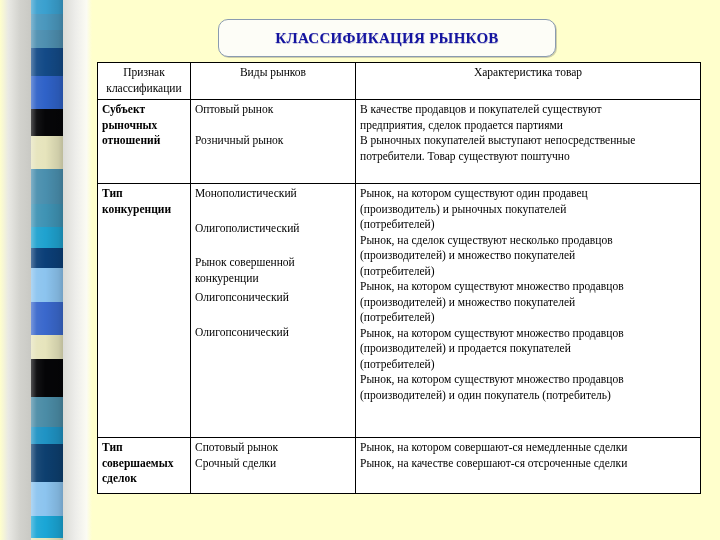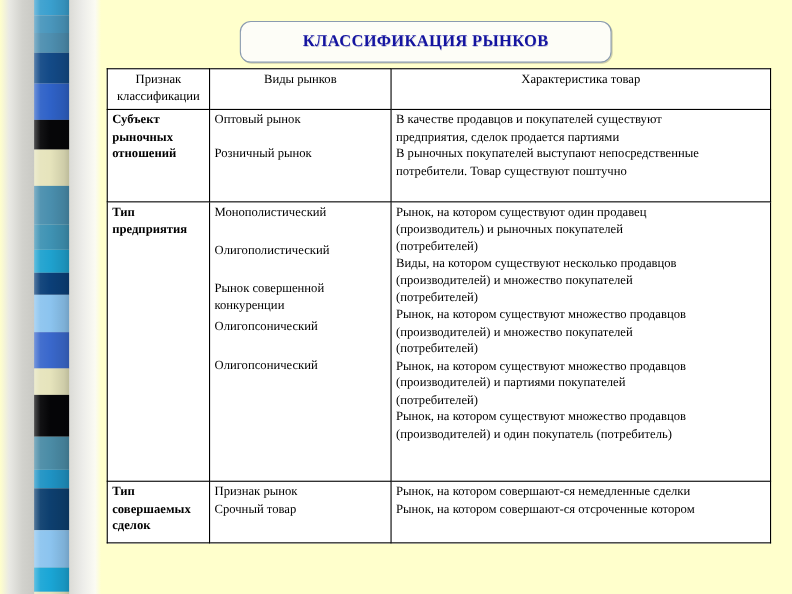--- a/index.html
+++ b/index.html
@@ -199,63 +199,63 @@
         <span class="stack-line">В качестве продавцов и покупателей существуют</span>
         <span class="stack-line">предприятия, сделок продается партиями</span>
         <span class="stack-line">В рыночных покупателей выступают непосредственные</span>
         <span class="stack-line">потребители. Товар существуют поштучно</span>
       </td>
     </tr>
 
     <tr class="row-competition">
       <td class="feature-cell">
         <span class="stack-line">Тип</span>
-        <span class="stack-line">предприятия</span>
+        <span class="stack-line">конкуренции</span>
       </td>
       <td>
         <span class="stack-line">Монополистический</span>
         <span class="spacer-sm"></span>
         <span class="spacer-xs"></span>
         <span class="stack-line">Олигополистический</span>
         <span class="spacer-sm"></span>
         <span class="spacer-xs"></span>
         <span class="stack-line">Рынок совершенной конкуренции</span>
         <span class="spacer-xs"></span>
         <span class="stack-line">Олигопсонический</span>
         <span class="spacer-sm"></span>
         <span class="spacer-xs"></span>
         <span class="stack-line">Олигопсонический</span>
       </td>
       <td>
         <span class="stack-line">Рынок, на котором существуют один продавец</span>
         <span class="stack-line">(производитель) и рыночных покупателей</span>
         <span class="stack-line">(потребителей)</span>
-        <span class="stack-line">Виды, на котором существуют несколько продавцов</span>
+        <span class="stack-line">Рынок, на сделок существуют несколько продавцов</span>
         <span class="stack-line">(производителей) и множество покупателей</span>
         <span class="stack-line">(потребителей)</span>
         <span class="stack-line">Рынок, на котором существуют множество продавцов</span>
         <span class="stack-line">(производителей) и множество покупателей</span>
         <span class="stack-line">(потребителей)</span>
         <span class="stack-line">Рынок, на котором существуют множество продавцов</span>
-        <span class="stack-line">(производителей) и партиями покупателей</span>
+        <span class="stack-line">(производителей) и продается покупателей</span>
         <span class="stack-line">(потребителей)</span>
         <span class="stack-line">Рынок, на котором существуют множество продавцов</span>
         <span class="stack-line">(производителей) и один покупатель (потребитель)</span>
       </td>
     </tr>
 
     <tr class="row-deals">
       <td class="feature-cell">
         <span class="stack-line">Тип</span>
         <span class="stack-line">совершаемых</span>
         <span class="stack-line">сделок</span>
       </td>
       <td>
-        <span class="stack-line">Признак рынок</span>
-        <span class="stack-line">Срочный товар</span>
+        <span class="stack-line">Спотовый рынок</span>
+        <span class="stack-line">Срочный сделки</span>
       </td>
       <td>
         <span class="stack-line">Рынок, на котором совершают-ся немедленные сделки</span>
-        <span class="stack-line">Рынок, на котором совершают-ся отсроченные котором</span>
+        <span class="stack-line">Рынок, на качестве совершают-ся отсроченные сделки</span>
       </td>
     </tr>
   </tbody>
 </table>
 
 </body></html>

